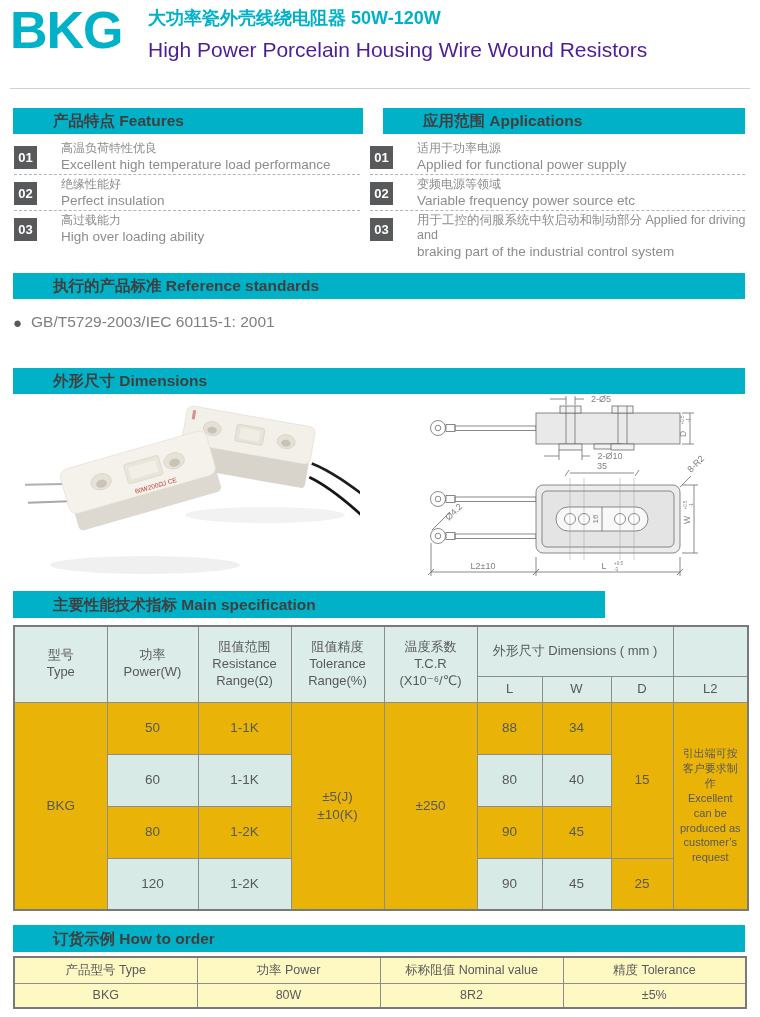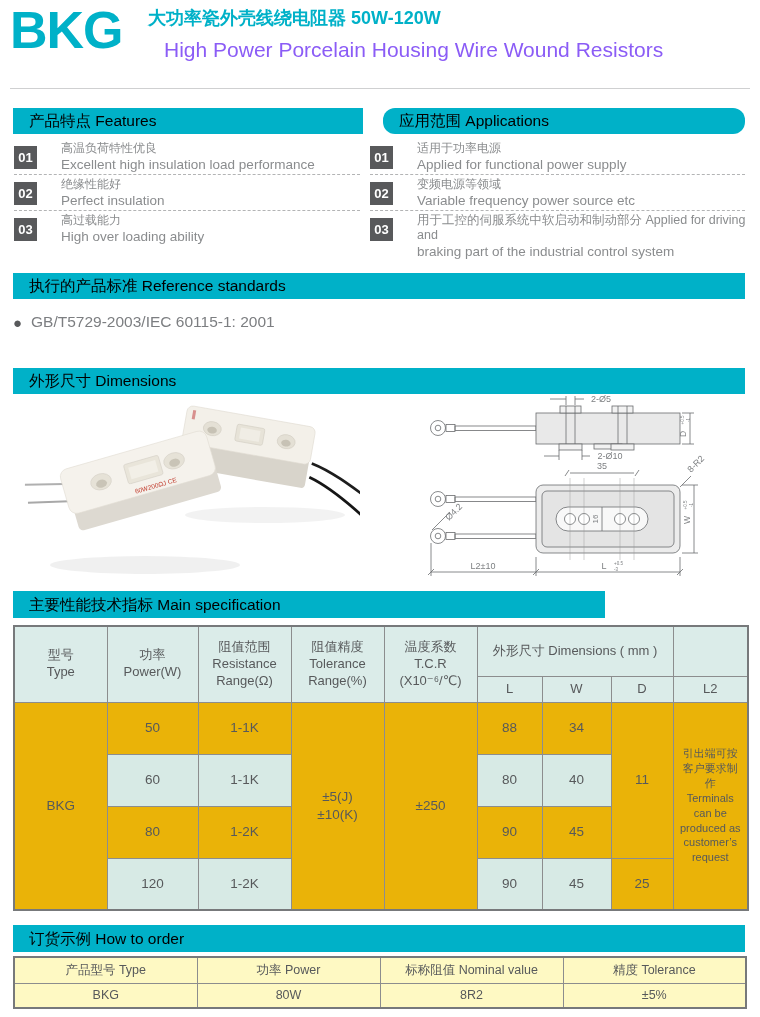--- a/index.html
+++ b/index.html
@@ -4,24 +4,24 @@
 <style>
   * { margin:0; padding:0; box-sizing:border-box; }
   body { background:#fff; }
   .page {
     position:relative; width:760px; height:1017px; background:#fff;
     font-family:"Liberation Sans","DejaVu Sans",sans-serif; overflow:hidden; color:#808285;
   }
   
   .logo { position:absolute; left:10px; top:0px; font-size:52px; font-weight:bold; color:#00b1c8; letter-spacing:-1px; }
   .title-zh { position:absolute; left:148px; top:6px; font-size:18px; font-weight:bold; color:#00b1c8; }
-  .title-en { position:absolute; left:164px; top:38px; font-size:21px; color:#8b5cf6; }
+  .title-en { position:absolute; left:148px; top:38px; font-size:21px; color:#4c1d95; }
   .hrule { position:absolute; left:10px; top:88px; width:740px; border-top:1px solid #cfd0d1; }
   
-  .bar { position:absolute; height:26px; background:#00b1c8; color:#000000; font-size:15.5px; line-height:26px; padding-left:16px; }
+  .bar { position:absolute; height:26px; background:#00b1c8; color:#404040; font-size:15.5px; line-height:26px; padding-left:40px;font-weight:bold; }
   
   .item { position:absolute; display:flex;gap:16px; }
   .badge { width:23px; height:23px; margin-top:7px; background:#58595b; color:#fff; font-size:13px; font-weight:bold;
            display:flex; align-items:center; justify-content:center; flex:none; }
   .itext { margin-left:8px; }
   .itext .zh { font-size:12px; line-height:15px; color:#8a8c8e; padding-top:2px; }
   .itext .en { font-size:13.5px; line-height:17px; color:#8a8c8e; }
   .dash { position:absolute; border-top:1px dashed #b3b4b5; }
   
   .bullet-row { position:absolute; left:13px; top:313px; display:flex; align-items:center; }
@@ -49,41 +49,41 @@
   <div class="logo">BKG</div>
   <div class="title-zh">大功率瓷外壳线绕电阻器 50W-120W</div>
   <div class="title-en">High Power Porcelain Housing Wire Wound Resistors</div>
   <div class="hrule"></div>
 
   <div class="bar" style="left:13px; top:108px; width:350px;">产品特点 Features</div>
   <div class="item" style="left:14px; top:139px; width:346px;">
     <div class="badge">01</div>
     <div class="itext">
         <div class="zh">高温负荷特性优良</div>
-      <div class="en">Excellent high insulation load performance</div>
+      <div class="en">Excellent high temperature load performance</div>
       </div>
   </div>
   <div class="dash" style="left:14px; top:174px; width:346px;"></div>
   <div class="item" style="left:14px; top:175px; width:346px;">
     <div class="badge">02</div>
     <div class="itext">
         <div class="zh">绝缘性能好</div>
       <div class="en">Perfect  insulation</div>
       </div>
   </div>
   <div class="dash" style="left:14px; top:210px; width:346px;"></div>
   <div class="item" style="left:14px; top:211px; width:346px;">
     <div class="badge">03</div>
     <div class="itext">
         <div class="zh">高过载能力</div>
       <div class="en">High over loading ability</div>
       </div>
   </div>
 
-  <div class="bar" style="left:383px; top:108px; width:362px;border-radius:12px;">应用范围 Applications</div>
+  <div class="bar" style="left:383px; top:108px; width:362px;">应用范围 Applications</div>
   <div class="item" style="left:370px; top:139px; width:380px;">
     <div class="badge">01</div>
     <div class="itext">
         <div class="zh">适用于功率电源</div>
       <div class="en">Applied  for functional power supply</div>
       </div>
   </div>
   <div class="dash" style="left:370px; top:174px; width:375px;"></div>
   <div class="item" style="left:370px; top:175px; width:380px;">
     <div class="badge">02</div>
@@ -282,24 +282,24 @@
       <td rowspan="4">BKG</td>
       <td>50</td>
       <td>1-1K</td>
       <td rowspan="4">
         <div>±5(J)</div>
             <div>±10(K)</div>
           </td>
       <td rowspan="4">±250</td>
       <td>88</td>
       <td>34</td>
-      <td rowspan="3">11</td>
+      <td rowspan="3">15</td>
       <td rowspan="4" class="l2note">
         <div>引出端可按客户要求制作</div>
-            <div>Terminals can be produced as customer’s request</div>
+            <div>Excellent can be produced as customer’s request</div>
           </td>
     </tr>
     <tr style="height:52px">
       <td class="alt">60</td>
       <td class="alt">1-1K</td>
       <td class="alt">80</td>
       <td class="alt">40</td>
     </tr>
     <tr style="height:52px">
       <td>80</td>

